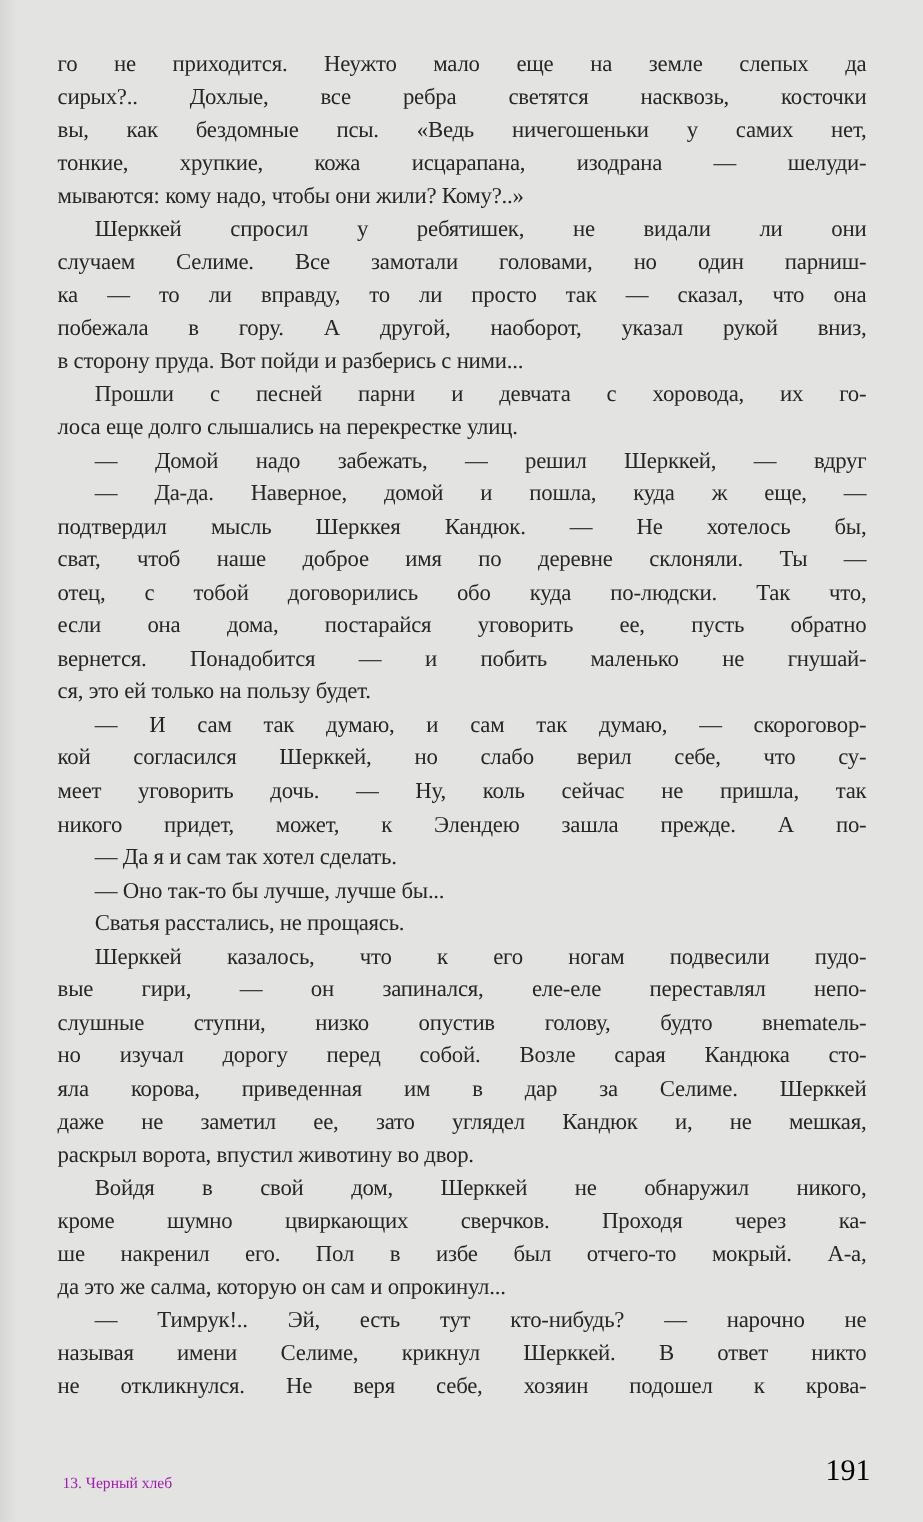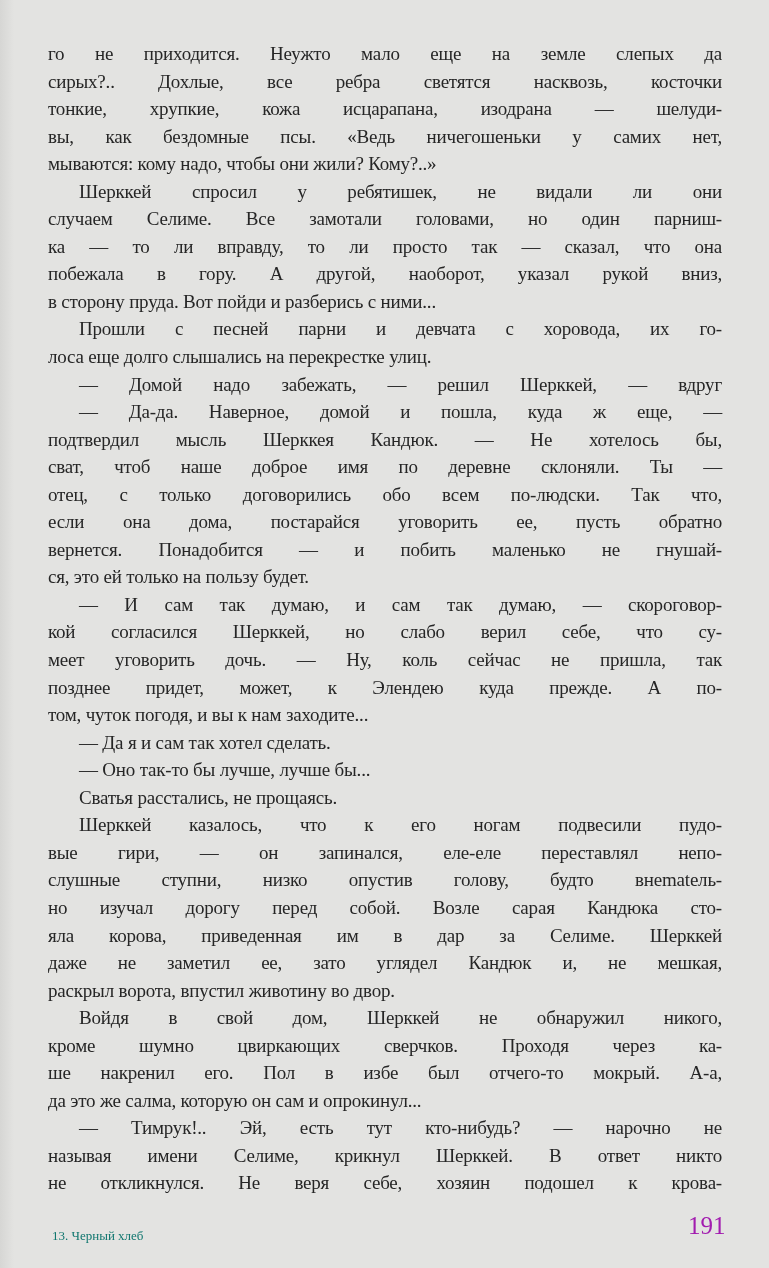--- a/index.html
+++ b/index.html
@@ -38,72 +38,71 @@
     .line.indent {
       padding-left: 31px;
       font-family: Liberation Serif, serif;
     }
     .page-number {
       position: absolute;
       left: 688px;
       top: 1211px;
       font-size: 25px;
       line-height: 30px;
-      color: #a21caf;
+      color: #000000;
       font-family: "Liberation Serif", "DejaVu Serif", serif;
     }
     .signature-mark {
       position: absolute;
       left: 52px;
       top: 1228px;
       font-size: 13px;
       line-height: 16px;
-      color: #0f766e;
+      color: #a21caf;
       font-family: "Liberation Serif", "DejaVu Serif", serif;
     }
     .paper-shadow-left {
       position: absolute;
       left: 0;
       top: 0;
       width: 14px;
       height: 1268px;
       background: linear-gradient(to right, #d6d6d4, rgba(227,227,225,0));
     }
   </style>
 </head>
 <body>
 
 <div class="paper-shadow-left"></div>
 
 <div class="page" id="page-text">
     <span class="line">го не приходится. Неужто мало еще на земле слепых да</span>
     <span class="line">сирых?.. Дохлые, все ребра светятся насквозь, косточки</span>
+    <span class="line">вы, как бездомные псы. «Ведь ничегошеньки у самих нет,</span>
     <span class="line">тонкие, хрупкие, кожа исцарапана, изодрана — шелуди-</span>
-    <span class="line">вы, как бездомные псы. «Ведь ничегошеньки у самих нет,</span>
     <span class="line last">мываются: кому надо, чтобы они жили? Кому?..»</span>
     <span class="line indent">Шерккей спросил у ребятишек, не видали ли они</span>
     <span class="line">случаем Селиме. Все замотали головами, но один парниш-</span>
     <span class="line">ка — то ли вправду, то ли просто так — сказал, что она</span>
     <span class="line">побежала в гору. А другой, наоборот, указал рукой вниз,</span>
     <span class="line last">в сторону пруда. Вот пойди и разберись с ними...</span>
     <span class="line indent">Прошли с песней парни и девчата с хоровода, их го-</span>
     <span class="line last">лоса еще долго слышались на перекрестке улиц.</span>
     <span class="line indent">— Домой надо забежать, — решил Шерккей, — вдруг</span>
     <span class="line indent">— Да-да. Наверное, домой и пошла, куда ж еще, —</span>
     <span class="line">подтвердил мысль Шерккея Кандюк. — Не хотелось бы,</span>
     <span class="line">сват, чтоб наше доброе имя по деревне склоняли. Ты —</span>
-    <span class="line">отец, с только договорились обо всем по-людски. Так что,</span>
+    <span class="line">отец, с тобой договорились обо куда по-людски. Так что,</span>
     <span class="line">если она дома, постарайся уговорить ее, пусть обратно</span>
     <span class="line">вернется. Понадобится — и побить маленько не гнушай-</span>
     <span class="line last">ся, это ей только на пользу будет.</span>
     <span class="line indent">— И сам так думаю, и сам так думаю, — скороговор-</span>
     <span class="line">кой согласился Шерккей, но слабо верил себе, что су-</span>
     <span class="line">меет уговорить дочь. — Ну, коль сейчас не пришла, так</span>
-    <span class="line">позднее придет, может, к Элендею куда прежде. А по-</span>
-    <span class="line last">том, чуток погодя, и вы к нам заходите...</span>
+    <span class="line">никого придет, может, к Элендею зашла прежде. А по-</span>
     <span class="line indent last">— Да я и сам так хотел сделать.</span>
     <span class="line indent last">— Оно так-то бы лучше, лучше бы...</span>
     <span class="line indent last">Сватья расстались, не прощаясь.</span>
     <span class="line indent">Шерккей казалось, что к его ногам подвесили пудо-</span>
     <span class="line">вые гири, — он запинался, еле-еле переставлял непо-</span>
     <span class="line">слушные ступни, низко опустив голову, будто внematель-</span>
     <span class="line">но изучал дорогу перед собой. Возле сарая Кандюка сто-</span>
     <span class="line">яла корова, приведенная им в дар за Селиме. Шерккей</span>
     <span class="line">даже не заметил ее, зато углядел Кандюк и, не мешкая,</span>
     <span class="line last">раскрыл ворота, впустил животину во двор.</span>

